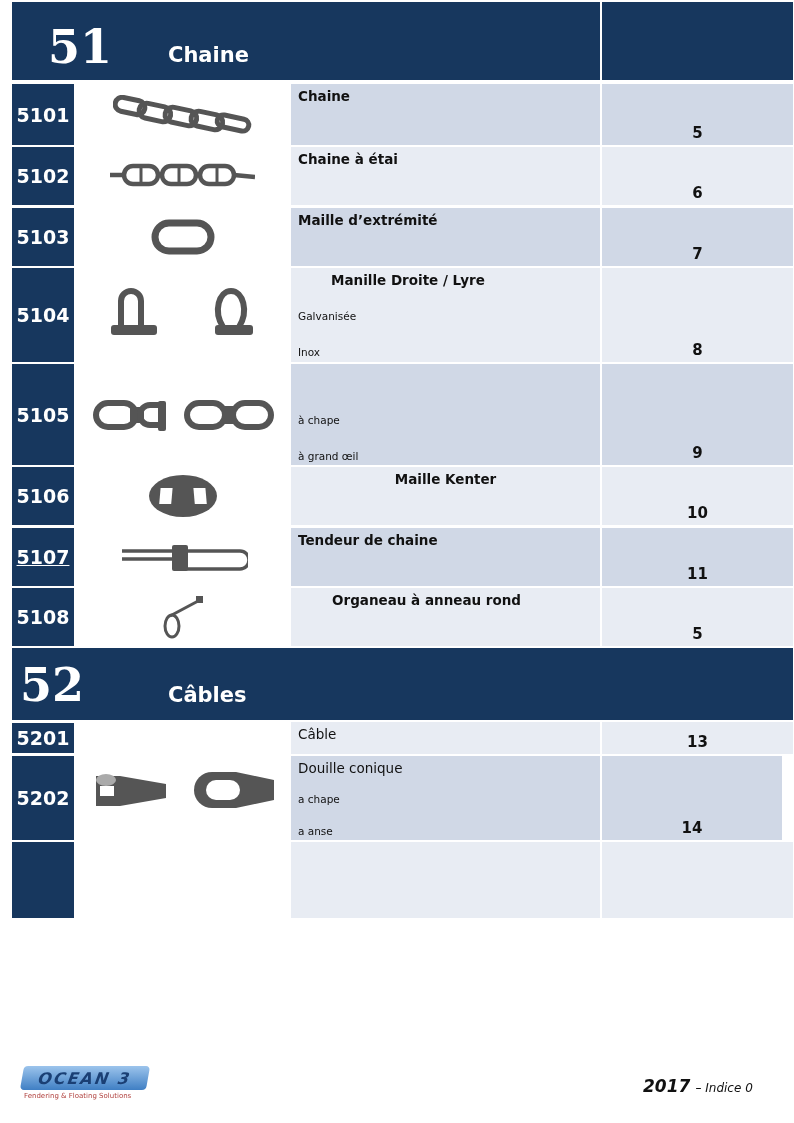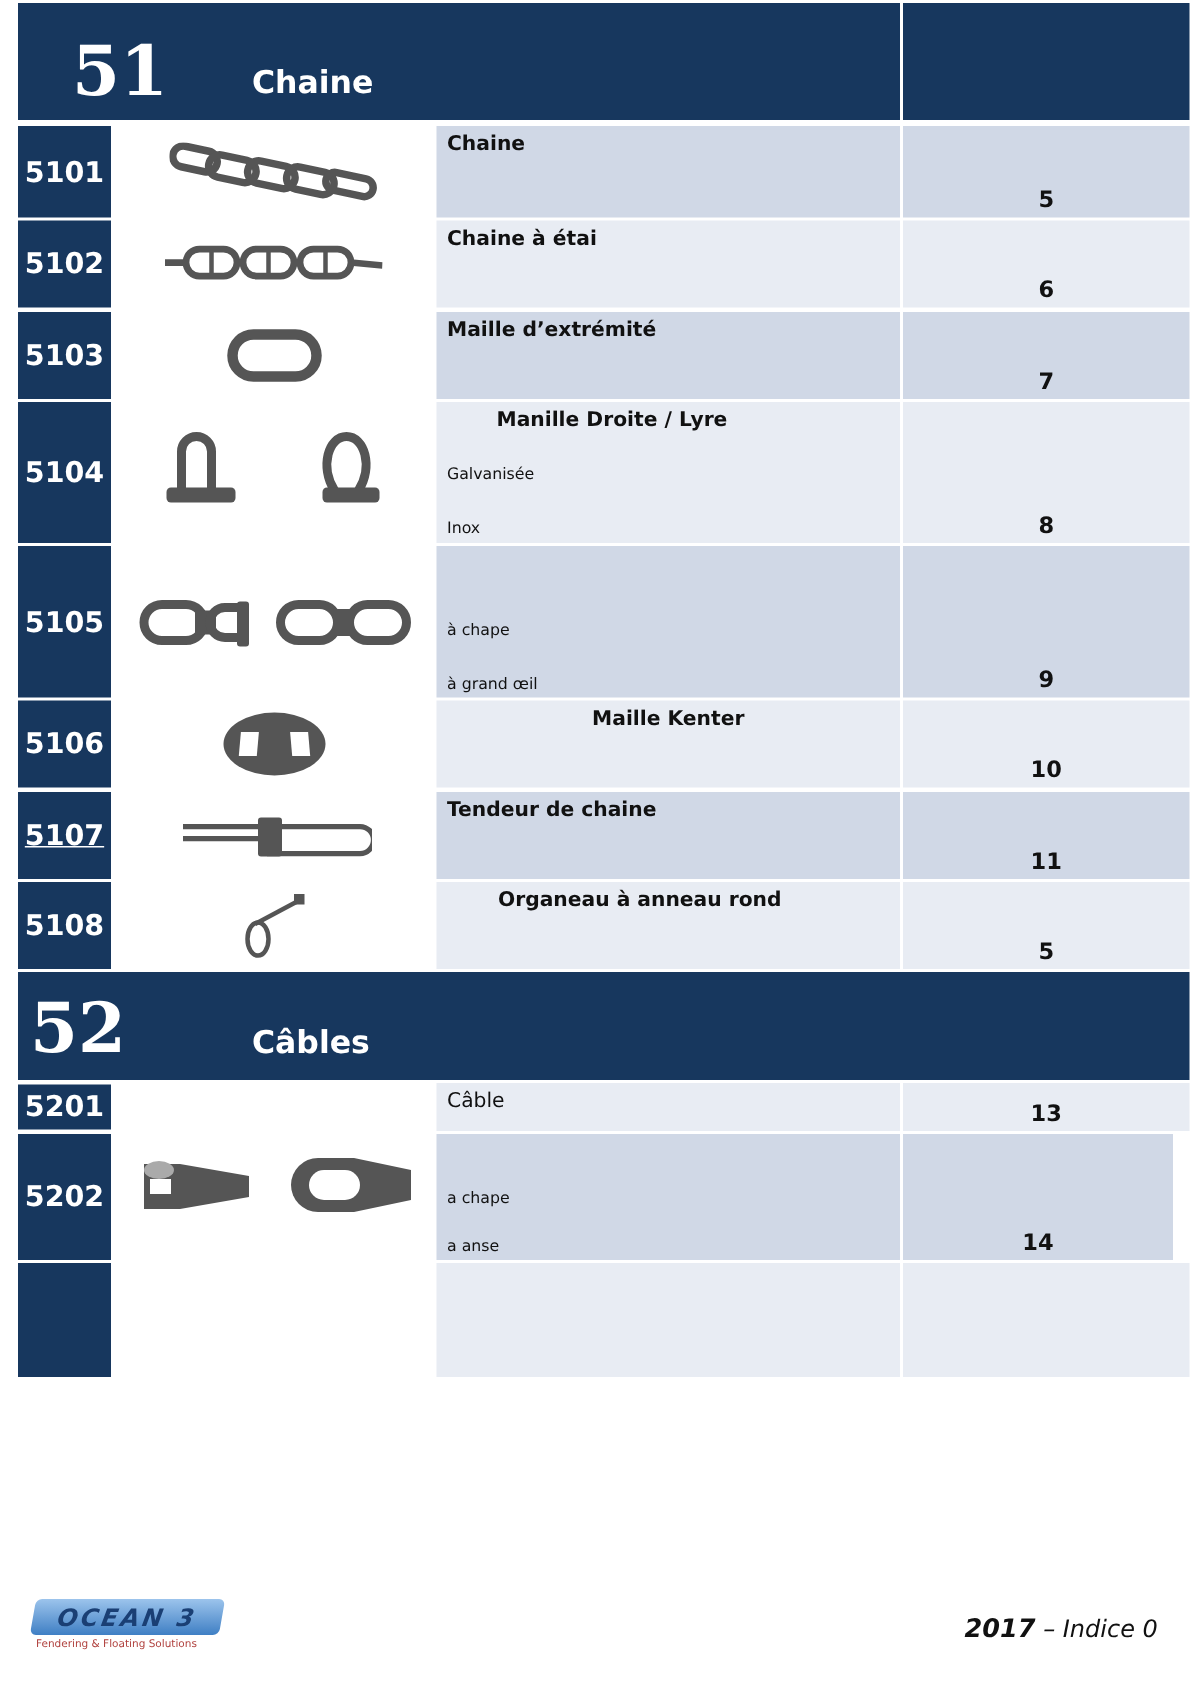--- a/index.html
+++ b/index.html
@@ -11,21 +11,21 @@
   .code { color:#fff; font-weight:bold; font-size:19px; display:flex; align-items:center; justify-content:center; font-family:"DejaVu Sans", sans-serif; }
   .sec-num { color:#fff; font-family:"DejaVu Serif", serif; font-weight:bold; font-size:46px; line-height:1; }
   .sec-title { color:#fff; font-weight:bold; font-size:21px; }
   .desc { padding:4px 7px; font-size:13px; color:#111; }
   .desc .title { font-weight:bold; font-size:13.5px; display:block; }
   .desc .sub { font-size:10.5px; display:block; position:absolute; left:7px; }
   .page { font-weight:bold; font-size:15px; color:#111; display:flex; justify-content:center; align-items:flex-end; padding-bottom:3px; }
   .img { display:flex; align-items:center; justify-content:center; gap:10px; }
   svg { display:block; }
   .footer-year { font-family:"DejaVu Sans", sans-serif; font-weight:bold; font-style:italic; font-size:17px; color:#111; }
-  .footer-ind { font-style:italic; font-size:16px; color:#111; }
+  .footer-ind { font-style:italic; font-size:12px; color:#111; }
 </style>
 </head>
 <body>
 
 <div class="abs navy" style="left:12px;top:2px;width:588px;height:78px;">
   <span class="abs sec-num" style="left:36px;top:22px;">51</span>
   <span class="abs sec-title" style="left:156px;top:41px;">Chaine</span>
 </div>
 <div class="abs navy" style="left:602px;top:2px;width:191px;height:78px;"></div>
 
@@ -176,20 +176,21 @@
     <path d="M6 8 H30 L76 16 V30 L30 38 H6 Z" fill="#555"></path>
     <ellipse cx="16" cy="12" rx="10" ry="6" fill="#aaa"></ellipse>
     <rect x="10" y="18" width="14" height="10" fill="#fff"></rect>
   </svg>
   <svg width="84" height="44" viewBox="0 0 84 44">
     <path d="M20 4 H44 L82 12 V32 L44 40 H20 A18 18 0 0 1 20 4 Z" fill="#555"></path>
     <rect x="14" y="12" width="34" height="20" rx="10" fill="#fff"></rect>
   </svg>
 </div>
 <div class="abs c-dark desc" style="left:291px;top:756px;width:309px;height:84px;">
+  <span class="title" style="font-weight:normal;">Douille conique</span>
   <span class="sub" style="top:37px;">a chape</span>
   <span class="sub" style="top:69px;">a anse</span>
 </div>
 <div class="abs c-dark page" style="left:602px;top:756px;width:180px;height:84px;">14</div>
 
 <div class="abs navy" style="left:12px;top:842px;width:62px;height:76px;"></div>
 <div class="abs c-light" style="left:291px;top:842px;width:309px;height:76px;"></div>
 <div class="abs c-light" style="left:602px;top:842px;width:191px;height:76px;"></div>
 
 <div class="abs" style="left:22px;top:1066px;width:130px;height:38px;">

